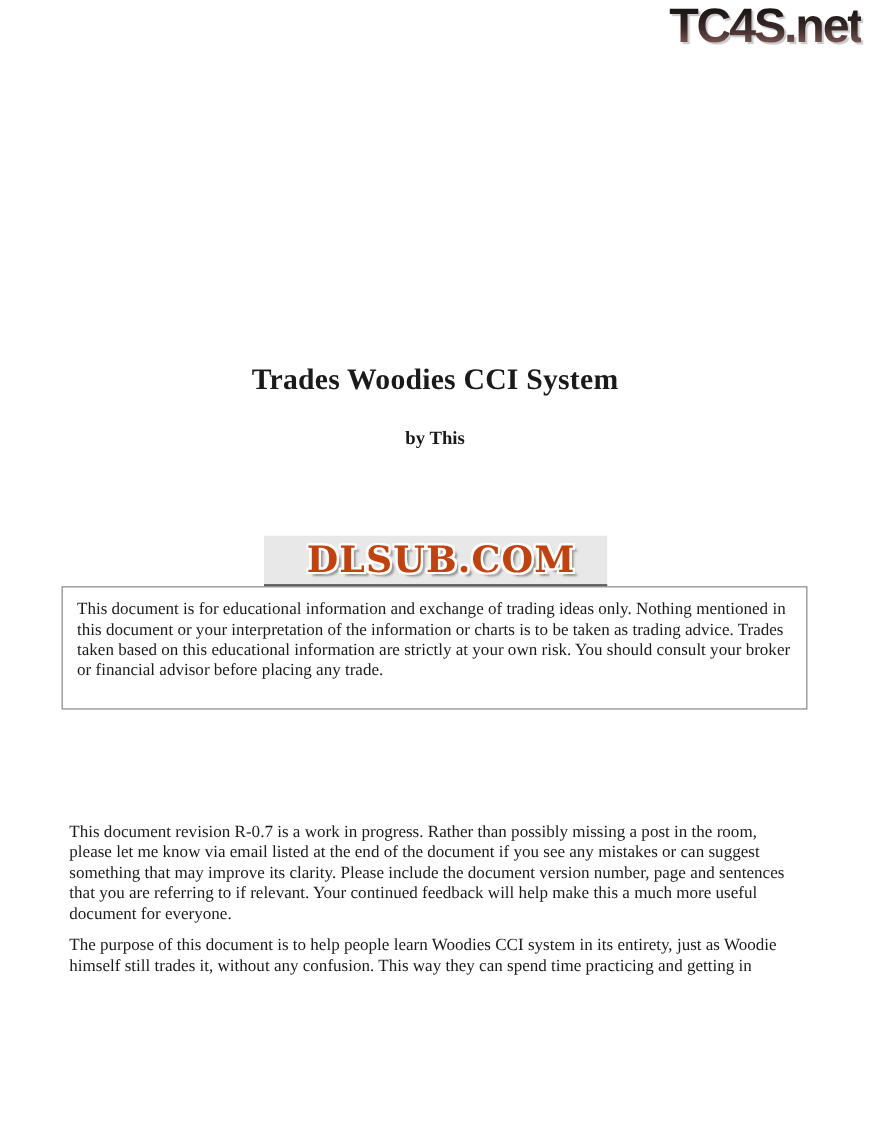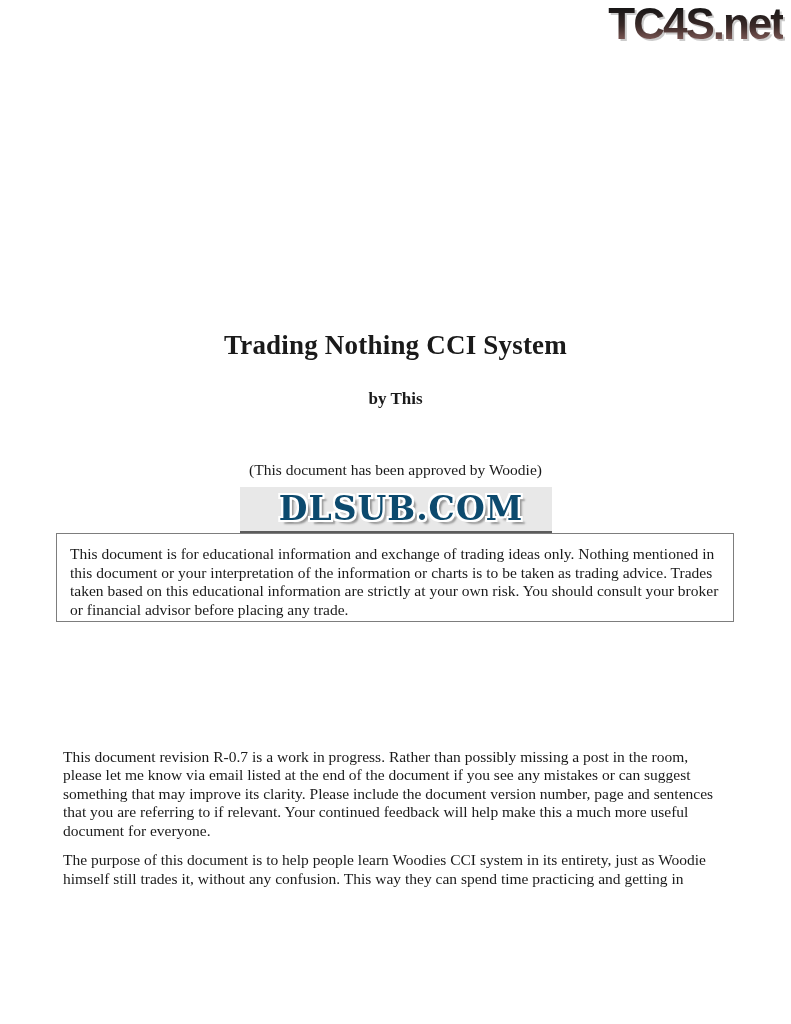--- a/index.html
+++ b/index.html
@@ -73,38 +73,38 @@
     background: #e8e8e8;
     border-bottom: 2px solid #5c5c5c;
     text-align: center;
     line-height: 44px;
   }
   .dlsub-text {
     font-family: "DejaVu Serif", serif;
     font-weight: bold;
     font-size: 33px;
     letter-spacing: 1px;
-    color: #0c4a6e;
+    color: #c2410c;
     text-shadow:
       -2px -2px 0 #ffffff, 2px -2px 0 #ffffff,
       -2px  2px 0 #ffffff, 2px  2px 0 #ffffff,
       -2px  0   0 #ffffff, 2px  0   0 #ffffff,
        0   -2px 0 #ffffff, 0    2px 0 #ffffff,
        4px  4px 2px rgba(120,120,120,0.75);
     margin-left: 11px;
   }
 
   
   .disclaimer-box {
     position: absolute;
     top: 533px;
     left: 56px;
     width: 650px;
     border: 1px solid #7d7d7d;
-    padding: 11px 13px 2px 13px;
+    padding: 11px 13px 25px 13px;
     font-size: 15.5px;
     line-height: 1.2;
   }
   .disclaimer-box p { margin: 0; }
   .disclaimer-box p + p { margin-top: 16px; }
 
   
   .body-text {
     position: absolute;
     top: 748px;
@@ -141,25 +141,24 @@
 </style>
 </head>
 <body>
 
 <div class="page">
 
   <div class="tc4s-wrap">
     <span class="tc4s-text">TC4S.net</span>
   </div>
 
-  <div class="doc-title">Trading Nothing CCI System</div>
+  <div class="doc-title">Trades Woodies CCI System</div>
 
   <div class="doc-byline">by This</div>
 
-  <div class="doc-approved">(This document has been approved by Woodie)</div>
 
   <div class="dlsub-strip">
     <span class="dlsub-text">DLSUB.COM</span>
   </div>
 
   <div class="disclaimer-box">
     <p>This document is for educational information and exchange of trading ideas only. Nothing mentioned in this document or your interpretation of the information or charts is to be taken as trading advice. Trades taken based on this educational information are strictly at your own risk. You should consult your broker or financial advisor before placing any trade.</p>
   </div>
 
   <div class="body-text">

